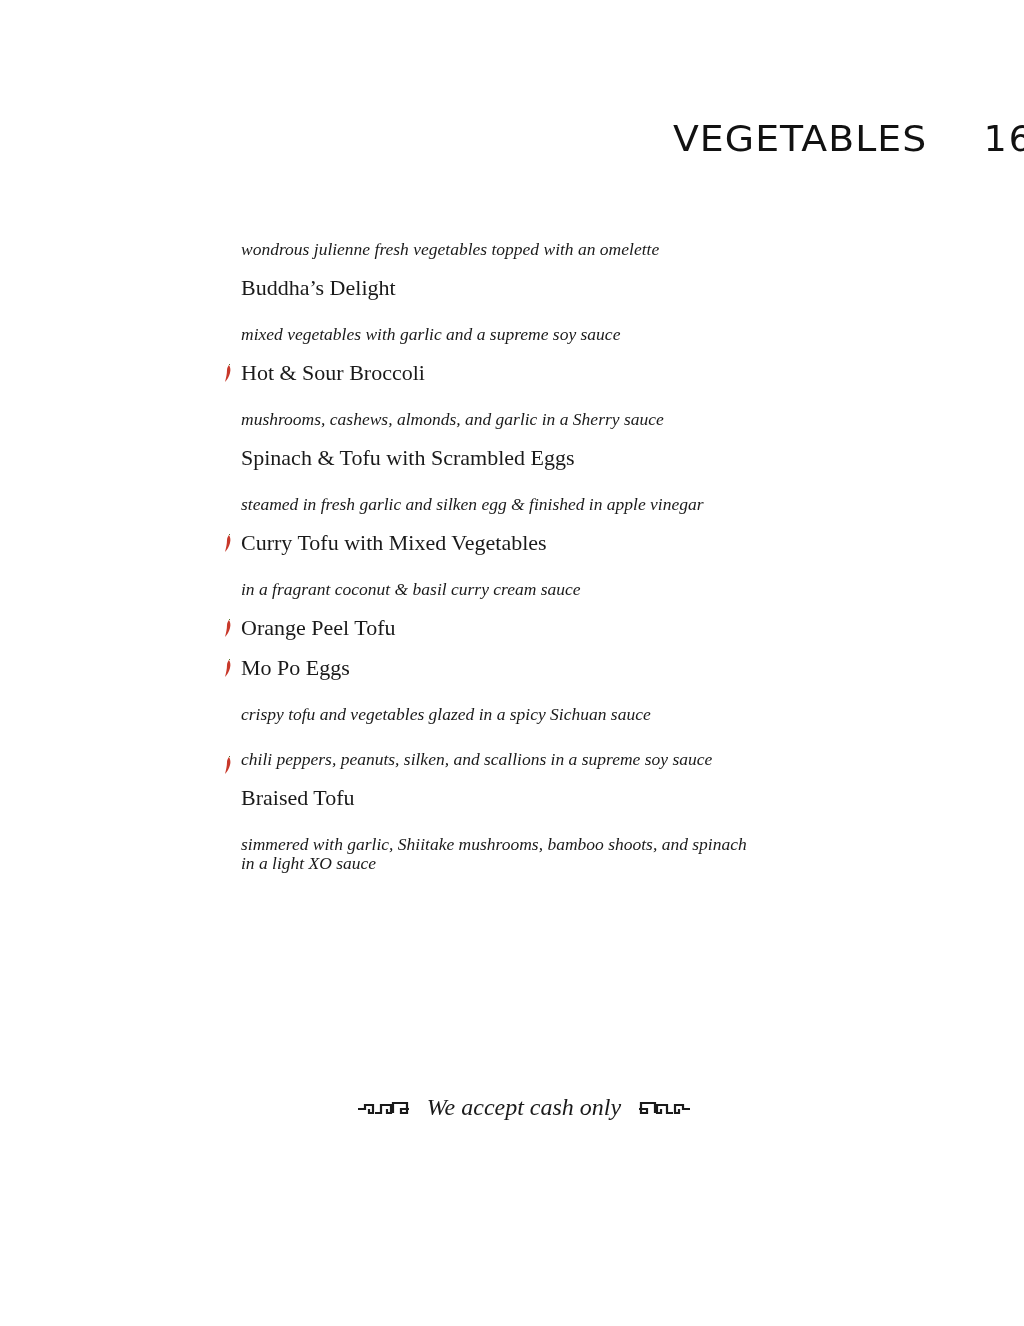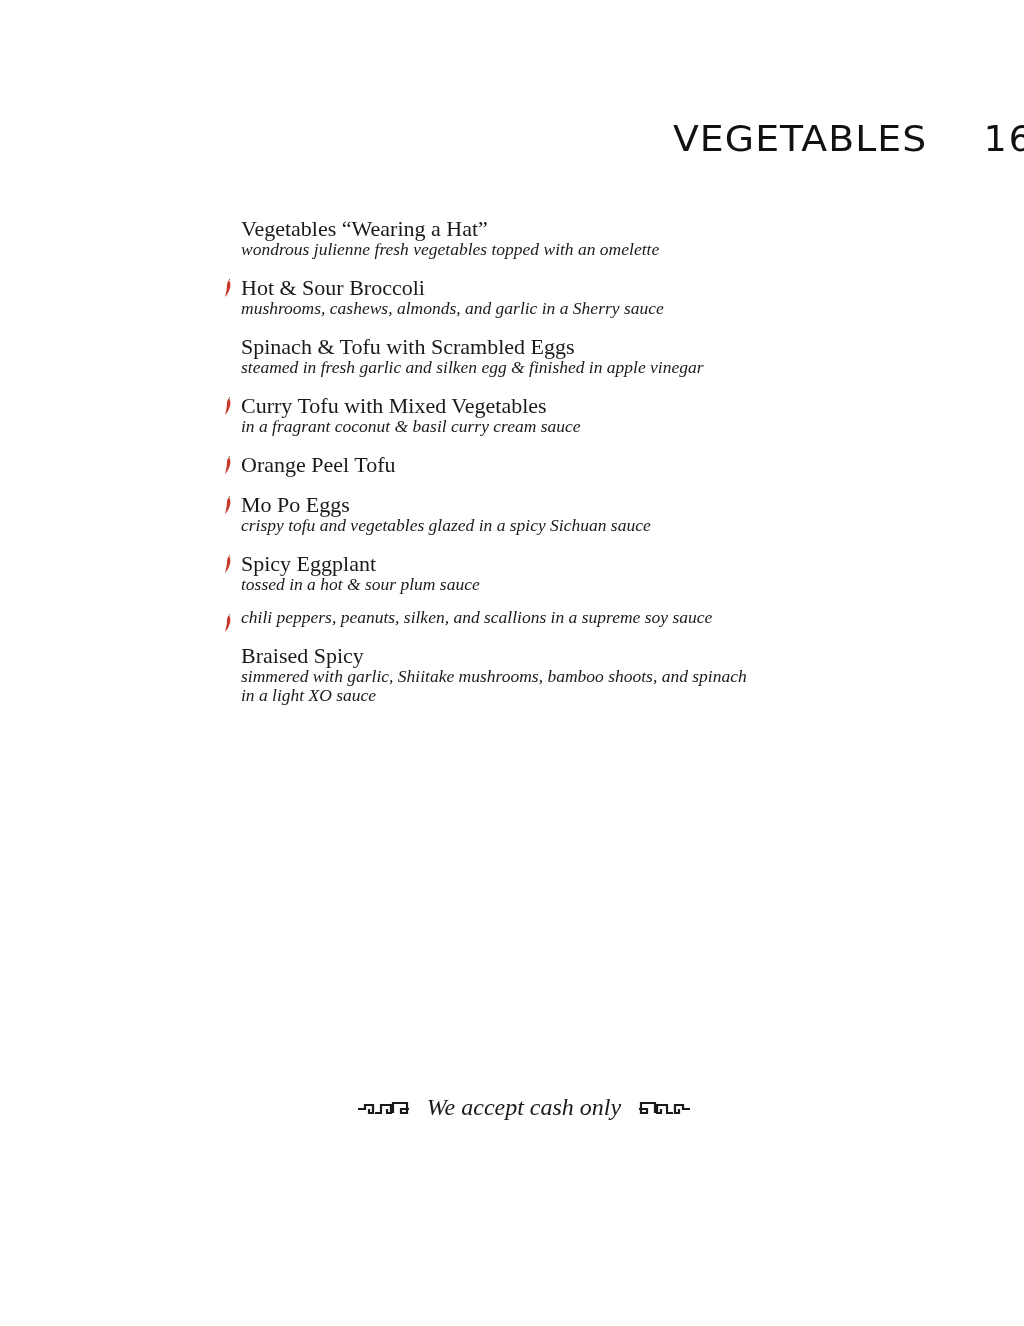--- a/index.html
+++ b/index.html
@@ -39,20 +39,21 @@
       color: #1a1a1a;
       display: block;
       padding-top: 4px;
     }
     .dish-desc {
       font-style: italic;
       font-size: 17.5px;
       line-height: 19px;
       color: #1a1a1a;
       display: block;
+      margin-top: 26px;
     }
     .chili-icon {
       position: absolute;
       left: -18px;
       top: 6px;
       width: 10px;
       height: 20px;
     }
     .footer {
       position: absolute;
@@ -68,22 +69,25 @@
 </head>
 <body>
 
 <div class="title-row">
   <span class="section-title">VEGETABLES</span>
   <span class="price">16.5</span>
 </div>
 
 <div class="menu-list">
   <div class="menu-item">
-    <span class="dish-name">Vegetables “Wearing a Hat”</span>
     <span class="dish-desc">wondrous julienne fresh vegetables topped with an omelette</span>
+  </div>
+  <div class="menu-item">
+    <span class="dish-name">Buddha’s Delight</span>
+    <span class="dish-desc">mixed vegetables with garlic and a supreme soy sauce</span>
   </div>
   <div class="menu-item">
     <svg class="chili-icon" viewBox="0 0 10 20">
         <path d="M6 1 C7 3 8 5 7 9 C6 13 4 16 2 18 C3 14 4 10 4 6 C4 4 5 2 6 1 Z" fill="#c8382a"></path>
         <path d="M6 1 L7 0" stroke="#5a7a2a" stroke-width="1"></path>
       </svg>
     <span class="dish-name">Hot &amp; Sour Broccoli</span>
     <span class="dish-desc">mushrooms, cashews, almonds, and garlic in a Sherry sauce</span>
   </div>
   <div class="menu-item">
@@ -111,32 +115,24 @@
         <path d="M6 1 L7 0" stroke="#5a7a2a" stroke-width="1"></path>
       </svg>
     <span class="dish-name">Mo Po Eggs</span>
     <span class="dish-desc">crispy tofu and vegetables glazed in a spicy Sichuan sauce</span>
   </div>
   <div class="menu-item">
     <svg class="chili-icon" viewBox="0 0 10 20">
         <path d="M6 1 C7 3 8 5 7 9 C6 13 4 16 2 18 C3 14 4 10 4 6 C4 4 5 2 6 1 Z" fill="#c8382a"></path>
         <path d="M6 1 L7 0" stroke="#5a7a2a" stroke-width="1"></path>
       </svg>
-    <span class="dish-name">Spicy Eggplant</span>
-    <span class="dish-desc">tossed in a hot &amp; sour plum sauce</span>
-  </div>
-  <div class="menu-item">
-    <svg class="chili-icon" viewBox="0 0 10 20">
-        <path d="M6 1 C7 3 8 5 7 9 C6 13 4 16 2 18 C3 14 4 10 4 6 C4 4 5 2 6 1 Z" fill="#c8382a"></path>
-        <path d="M6 1 L7 0" stroke="#5a7a2a" stroke-width="1"></path>
-      </svg>
     <span class="dish-desc">chili peppers, peanuts, silken, and scallions in a supreme soy sauce</span>
   </div>
   <div class="menu-item">
-    <span class="dish-name">Braised Spicy</span>
+    <span class="dish-name">Braised Tofu</span>
     <span class="dish-desc">simmered with garlic, Shiitake mushrooms, bamboo shoots, and spinach in a light XO sauce</span>
   </div>
 </div>
 
 <div class="footer">
   <svg width="54" height="18" viewBox="0 0 54 18">
     <g fill="none" stroke="#1a1a1a" stroke-width="2.2">
       <path d="M1 9 H8 V5 H16 V13 H12 V9"></path>
       <path d="M18 13 H24 V5 H34 V13 H30 V9"></path>
       <path d="M36 13 V3 H50 V13 H44 V9 H52"></path>

